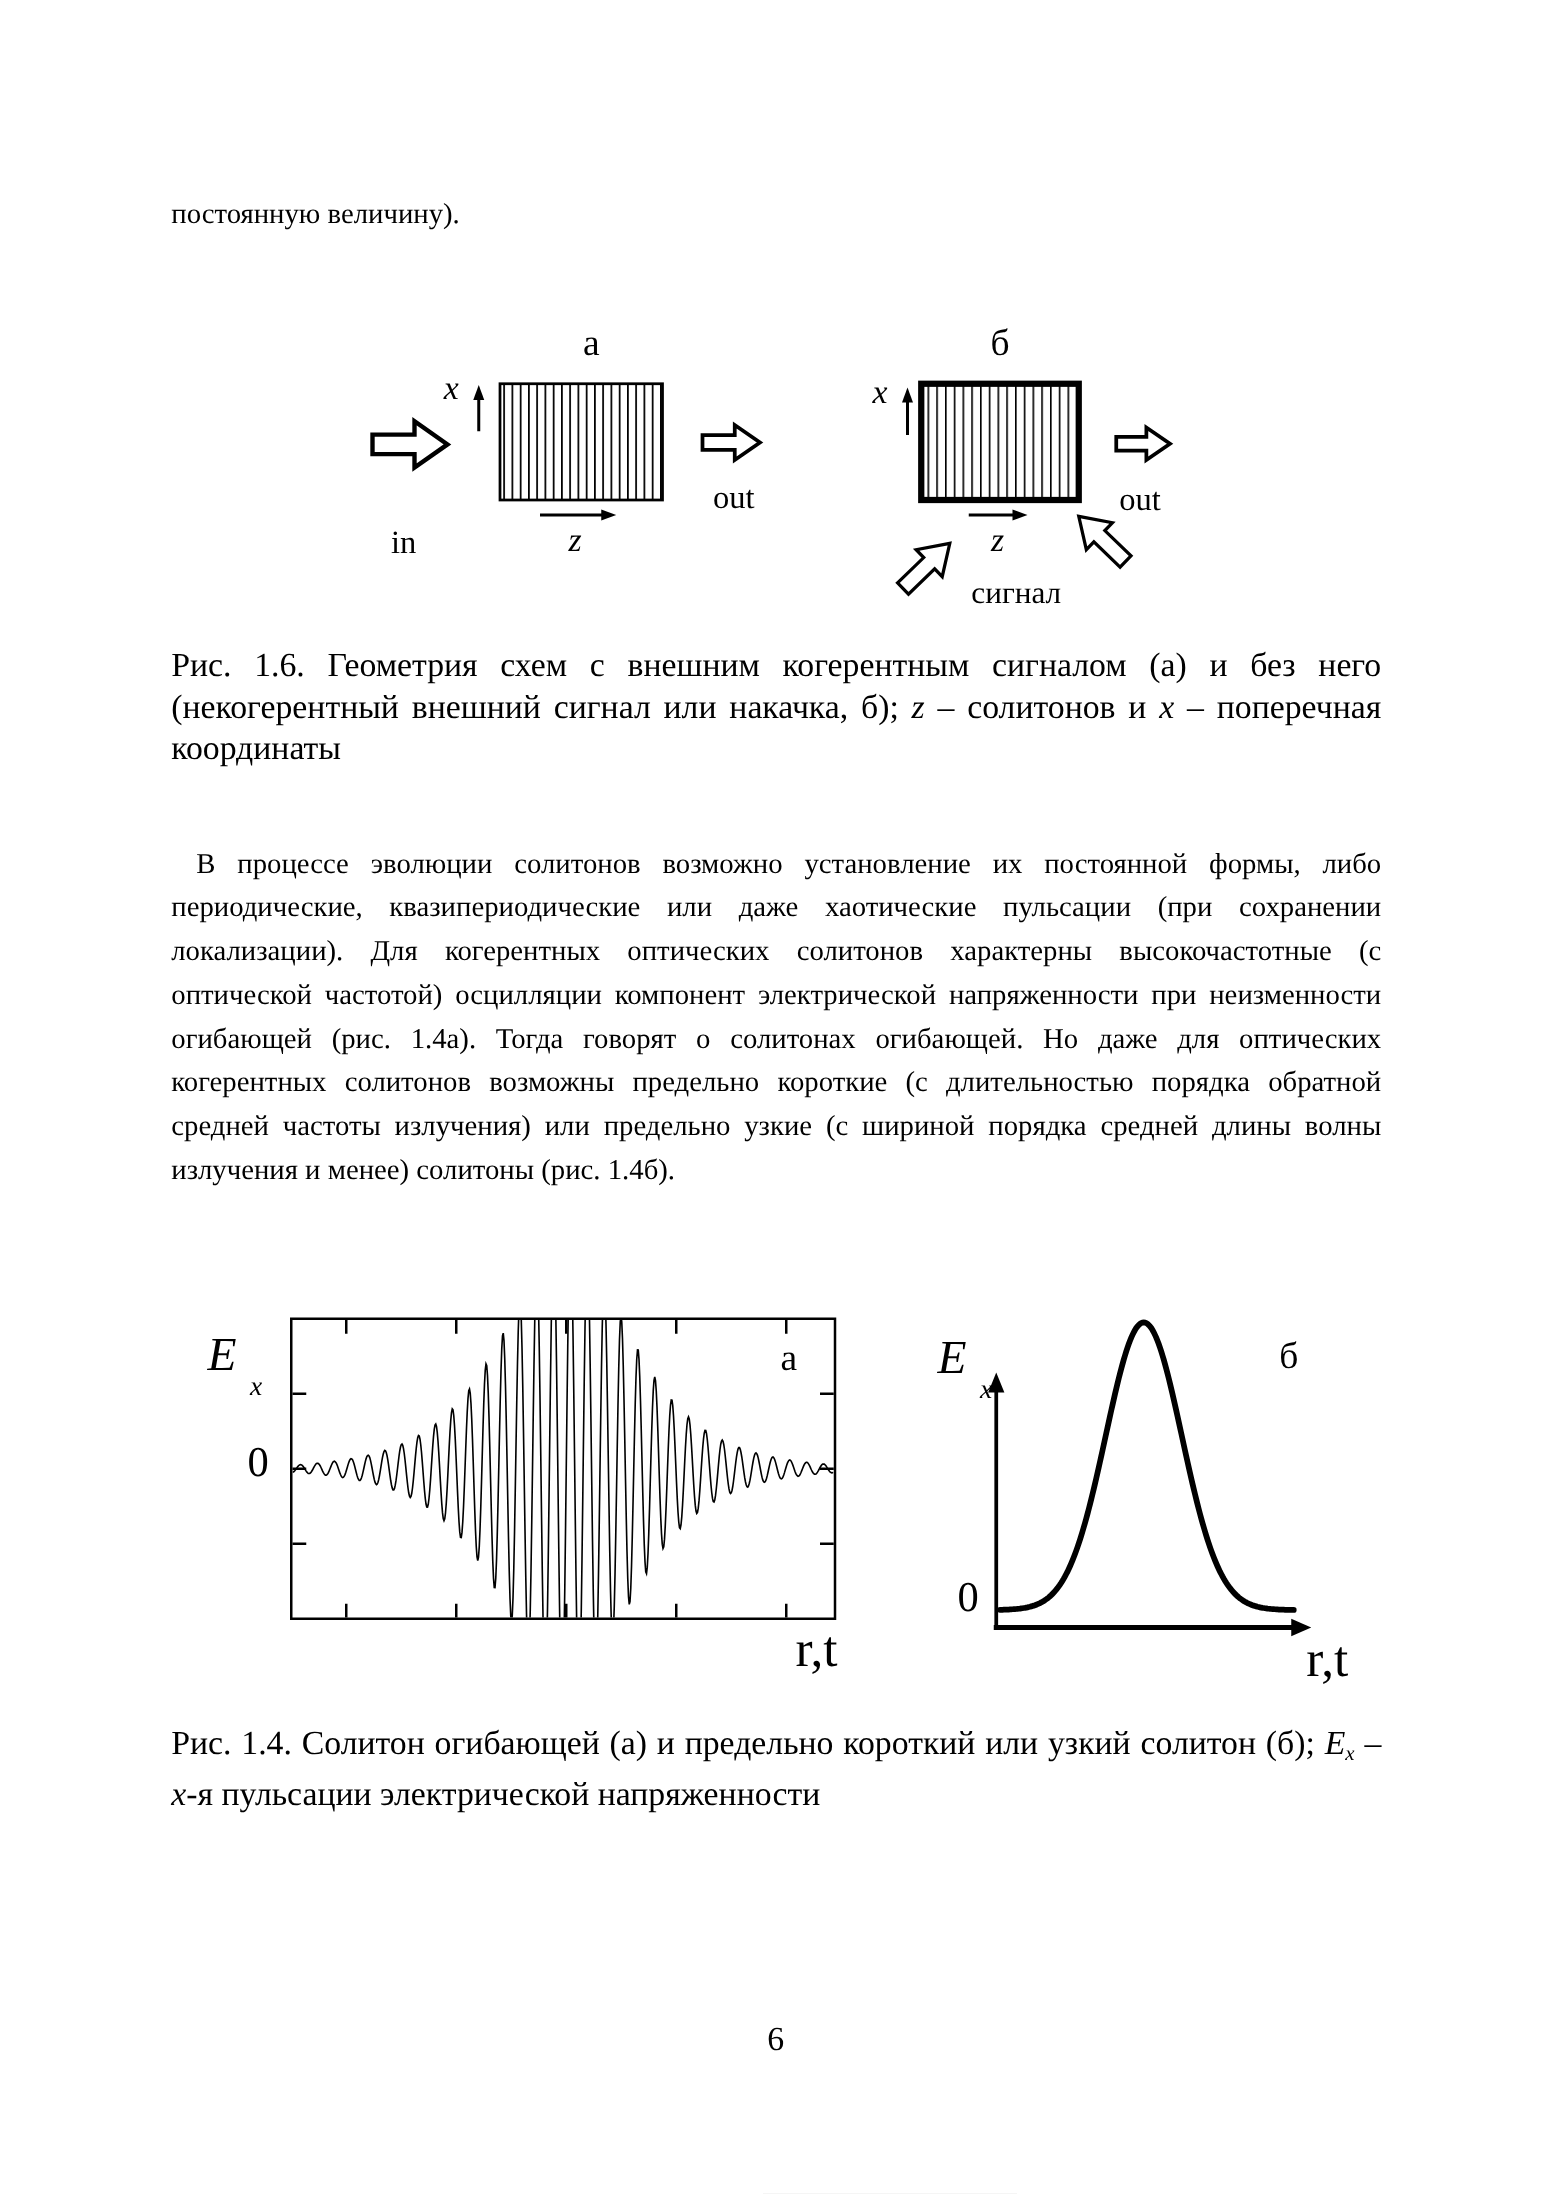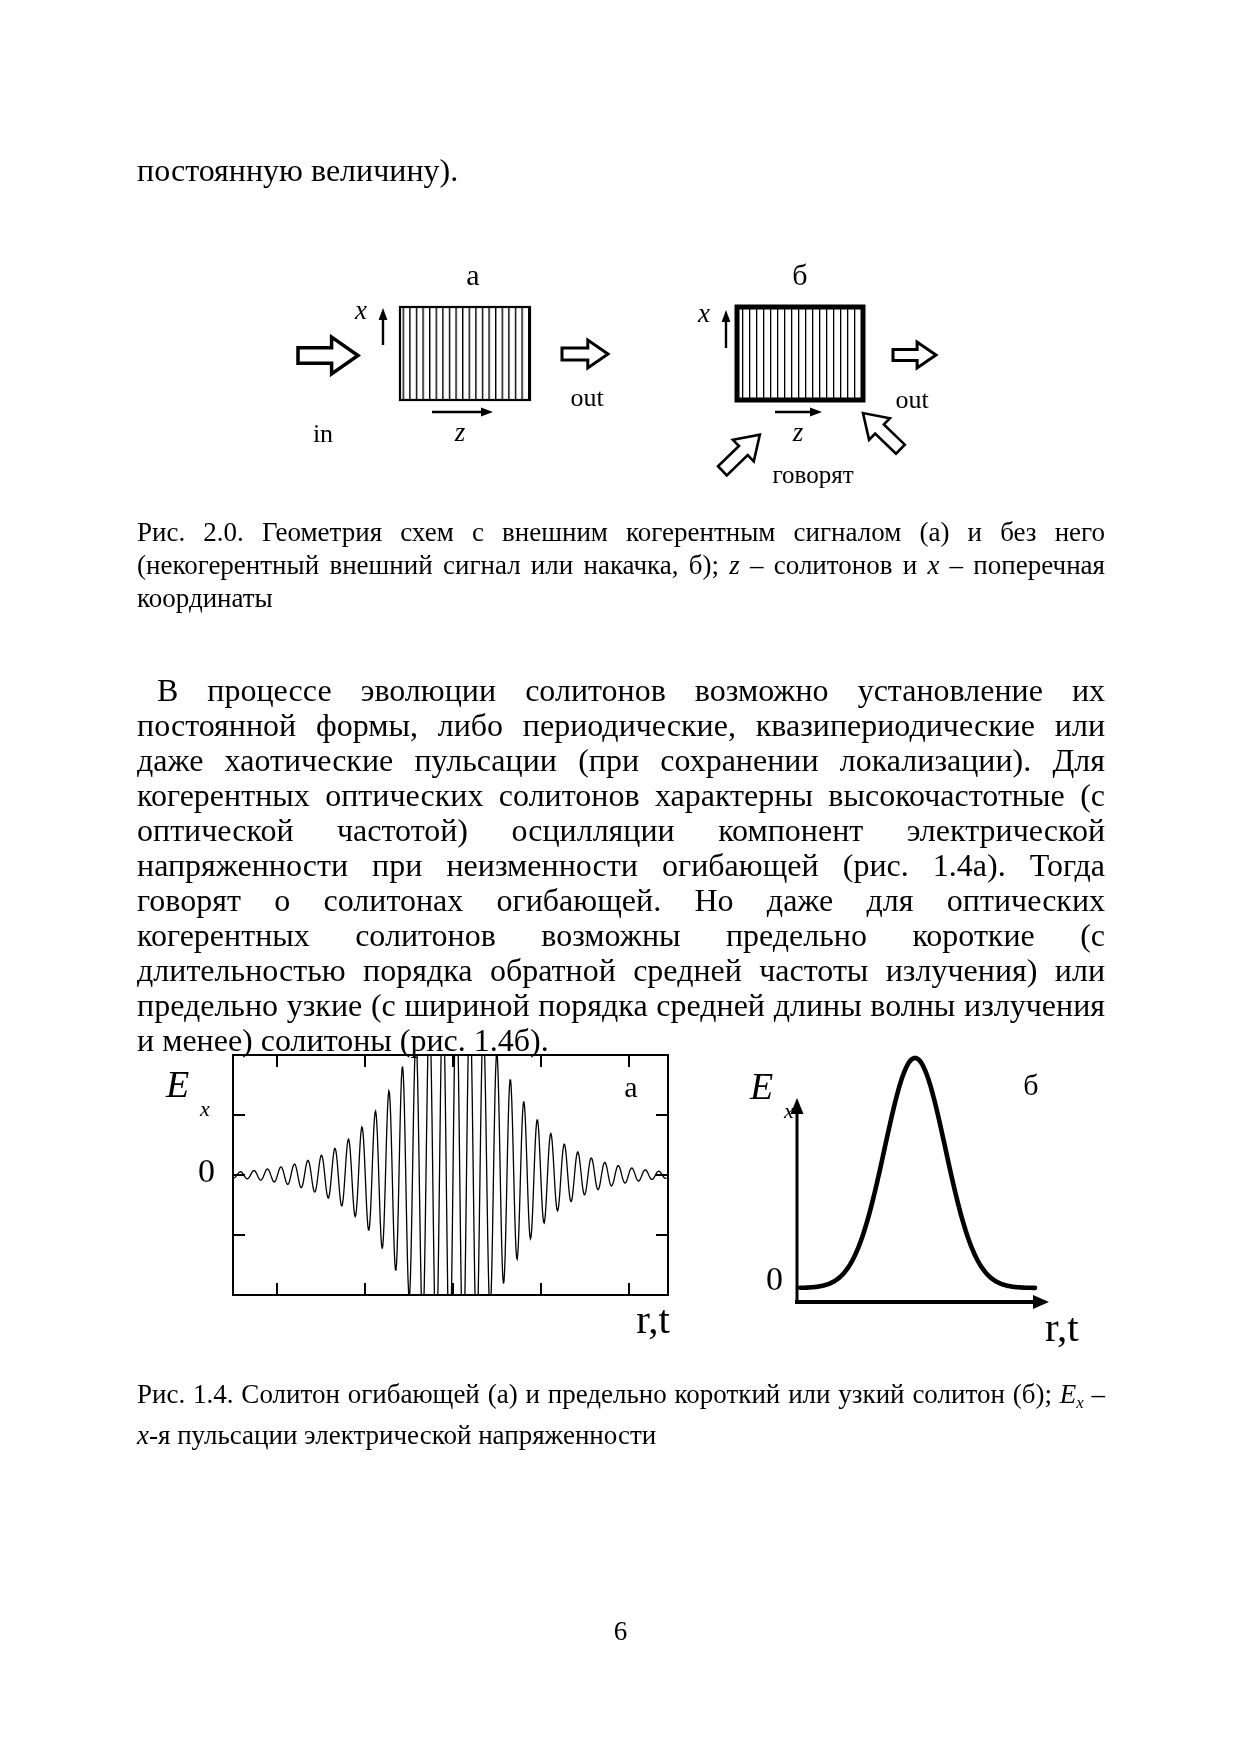--- a/index.html
+++ b/index.html
@@ -4,21 +4,21 @@
 <style>
   html,body{margin:0;padding:0;background:#e8e8e8;}
   .sheet{
     position:relative;width:1241px;height:1755px;background:#ffffff;
     font-family:"Liberation Serif", serif;color:#000;overflow:hidden;
     margin:0 auto;
   }
   .abs{position:absolute;}
   .para{
     position:absolute;left:137px;width:968px;
-    font-size:32px;line-height:35px;text-align:justify;
+    font-size:23px;line-height:35px;text-align:justify;
   }
   .caption{
     position:absolute;left:137px;width:968px;
     font-size:27px;line-height:33px;text-align:justify;
   }
   .it{font-style:italic;}
   .sub{font-size:0.62em;vertical-align:-0.28em;}
   .figlabel{position:absolute;font-size:30px;}
   .small-lab{position:absolute;font-size:26px;}
   .axis-lab{position:absolute;font-size:27px;font-style:italic;}
@@ -75,24 +75,24 @@
     <span class="figlabel" style="left:458px;top:33px;width:30px;text-align:center;">а</span>
     <span class="axis-lab" style="left:355px;top:70px;">x</span>
     <span class="small-lab" style="left:303px;top:162px;width:40px;text-align:center;margin-top:32px;">in</span>
     <span class="small-lab" style="left:557px;top:158px;width:60px;text-align:center;">out</span>
     <span class="axis-lab" style="left:445px;top:192px;width:30px;text-align:center;">z</span>
 
     <span class="figlabel" style="left:785px;top:33px;width:30px;text-align:center;">б</span>
     <span class="axis-lab" style="left:698px;top:73px;">x</span>
     <span class="small-lab" style="left:882px;top:160px;width:60px;text-align:center;">out</span>
     <span class="axis-lab" style="left:783px;top:192px;width:30px;text-align:center;">z</span>
-    <span class="abs" style="left:755px;top:236px;width:116px;text-align:center;font-size:25px;">говорят</span>
+    <span class="abs" style="left:755px;top:236px;width:116px;text-align:center;font-size:25px;">сигнал</span>
   </div>
 
-  <div class="caption" style="top:516px;"><span>Рис. 2.0. Геометрия схем с внешним когерентным сигналом (а) и без него (некогерентный внешний сигнал или накачка, б); </span><span class="it">z</span><span> – солитонов и </span><span class="it">x</span><span> – поперечная координаты</span></div>
+  <div class="caption" style="top:516px;"><span>Рис. 1.6. Геометрия схем с внешним когерентным сигналом (а) и без него (некогерентный внешний сигнал или накачка, б); </span><span class="it">z</span><span> – солитонов и </span><span class="it">x</span><span> – поперечная координаты</span></div>
 
   <div class="para" style="top:673px;text-indent:20px;">В процессе эволюции солитонов возможно установление их постоянной формы, либо периодические, квазипериодические или даже хаотические пульсации (при сохранении локализации). Для когерентных оптических солитонов характерны высокочастотные (с оптической частотой) осцилляции компонент электрической напряженности при неизменности огибающей (рис. 1.4а). Тогда говорят о солитонах огибающей. Но даже для оптических когерентных солитонов возможны предельно короткие (с длительностью порядка обратной средней частоты излучения) или предельно узкие (с шириной порядка средней длины волны излучения и менее) солитоны (рис. 1.4б).</div>
 
   <div class="abs" style="left:0;top:1040px;width:1241px;height:305px;">
 
     <div class="abs" style="left:130px;top:0;width:545px;height:305px;">
       <svg width="545" height="305" viewBox="0 0 545 305">
         <defs>
             <clipPath id="clipA">
               <rect x="104" y="16" width="433" height="238"></rect>

